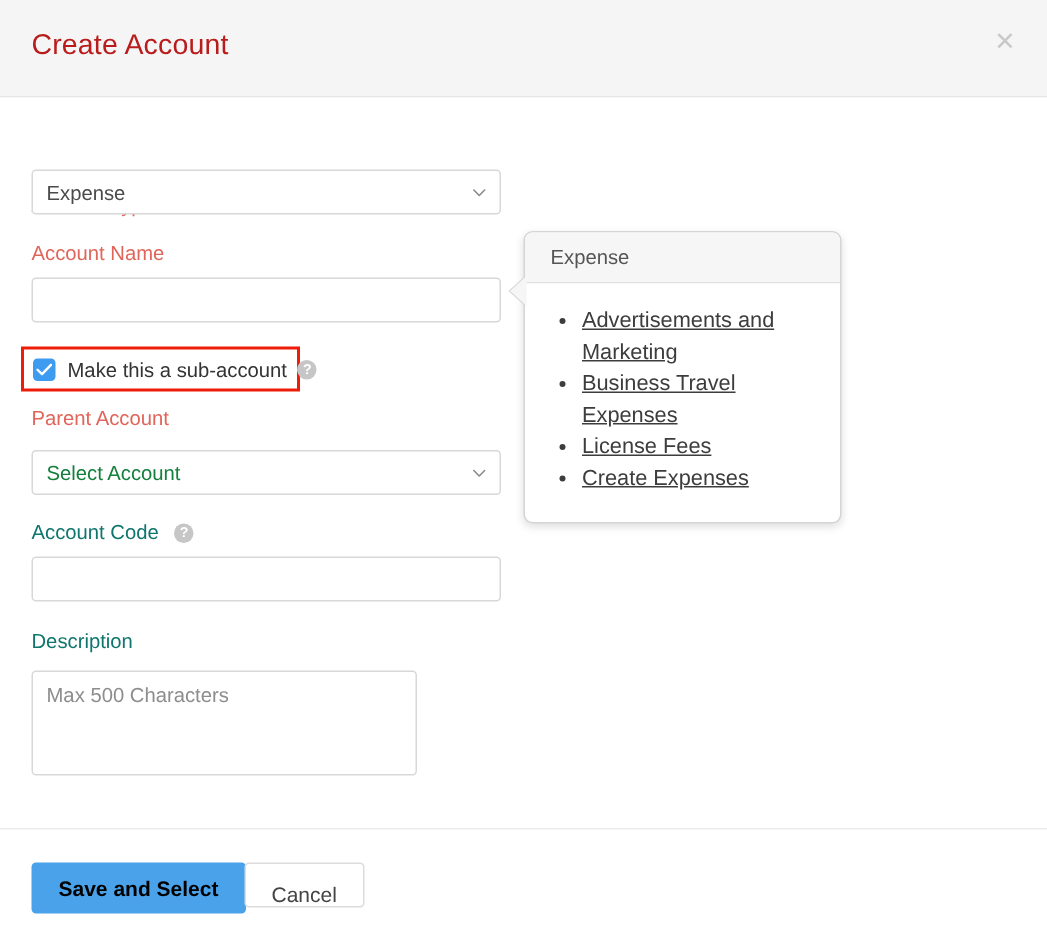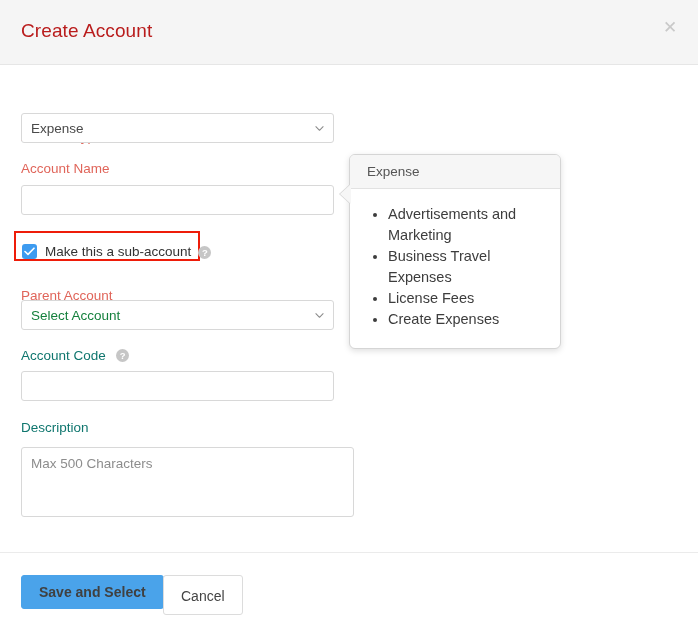--- a/index.html
+++ b/index.html
@@ -96,56 +96,56 @@
     right: 10px;
     top: 11px;
     width: 9px;
     height: 9px;
     pointer-events: none;
   }
   .chevron-down-icon svg { display: block; }
 
   textarea.text-area {
     box-sizing: border-box;
-    width: 333px;
+    width: 257px;
     height: 70px;
     border: 1px solid #d8d8d8;
     border-radius: 3px;
     background: #ffffff;
     font-family: "Liberation Sans", sans-serif;
     font-size: 13.5px;
     color: #4a4a4a;
     padding: 7px 9px;
     resize: none;
     outline: none;
     line-height: 17px;
   }
   textarea.text-area::placeholder { color: #8d8d8d; }
 
   
   .pos-acct-type-label { position:absolute; left:21px; top:35px;margin-top:28px; }
   .pos-acct-type-select{ position:absolute; left:21px; top:48px; }
   .pos-acct-name-label { position:absolute; left:21px; top:95px; }
   .pos-acct-name-input { position:absolute; left:21px; top:120px; }
   .pos-subacct-row     { position:absolute; left:14px; top:166px; }
-  .pos-parent-label    { position:absolute; left:21px; top:222px;text-align:right; }
+  .pos-parent-label    { position:absolute; left:21px; top:205px;text-align:right; }
   .pos-parent-select   { position:absolute; left:21px; top:235px; }
   .pos-code-label      { position:absolute; left:21px; top:281px; }
   .pos-code-input      { position:absolute; left:21px; top:306px; }
   .pos-desc-label      { position:absolute; left:21px; top:354px; }
   .pos-desc-input      { position:absolute; left:21px; top:382px; }
 
   
   .subacct-row {
     box-sizing: border-box;
     width: 186px;
     height: 30px;
     border: 2px solid #ee1c09;
     display: flex;
-    align-items: flex-end;
+    align-items: center;
     padding-left: 6px;
   }
   .checkbox {
     width: 15px;
     height: 15px;
     border-radius: 3px;
     background: #3d9bf0;
     position: relative;
     flex: 0 0 auto;
     cursor: pointer;
@@ -197,20 +197,21 @@
   .popover-body {
     padding: 13px 16px 18px 16px;
     font-size: 14.5px;
     color: #3d3d3d;
     line-height: 21px;
   }
   .popover-body p { margin: 0; }
   .popover-body ul {
     margin: 2px 0 0 0;
     padding-left: 22px;
+    text-decoration: underline;
   }
   .popover-body li { margin: 0; padding: 0; }
   .popover-arrow, .popover-arrow-inner {
     position: absolute;
     width: 0; height: 0;
     border-top: 10px solid transparent;
     border-bottom: 10px solid transparent;
   }
   .popover-arrow {
     left: -11px; top: 29px;
@@ -240,28 +241,28 @@
     box-sizing: border-box;
     outline: none;
   }
   .btn-primary {
     left: 21px;
     top: 22px;
     height: 34px;
     padding: 0 17px;
     background: #4aa3ea;
     border: 1px solid #4aa3ea;
-    color: #404040;
+    color: #000000;
     font-size: 14px;
     font-weight: bold;
   }
   .btn-secondary {
     left: 163px;
     top: 22px;
-    height: 40px;
+    height: 30px;
     padding: 12px 17px;
     background: #ffffff;
     border: 1px solid #dcdcdc;
     color: #444444;
     font-size: 14px;
   }
 </style>
 </head>
 <body>
 

